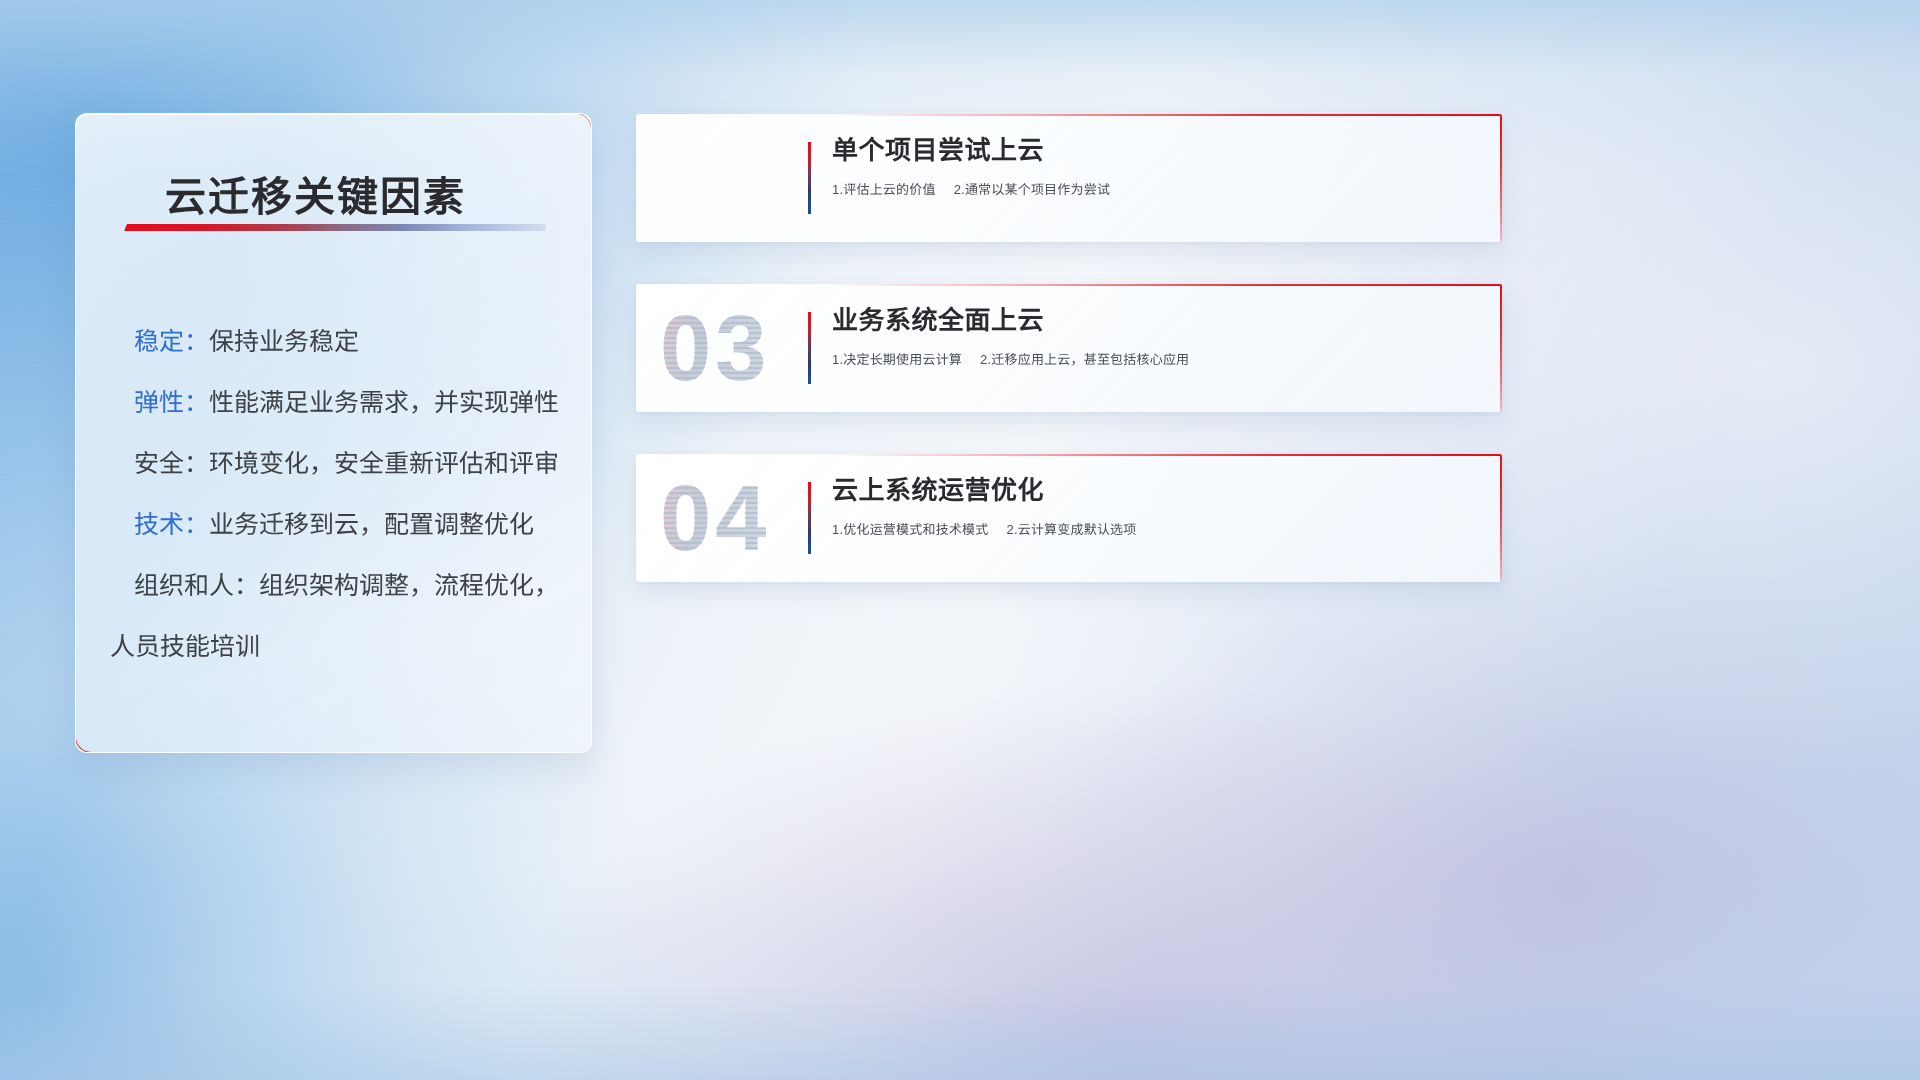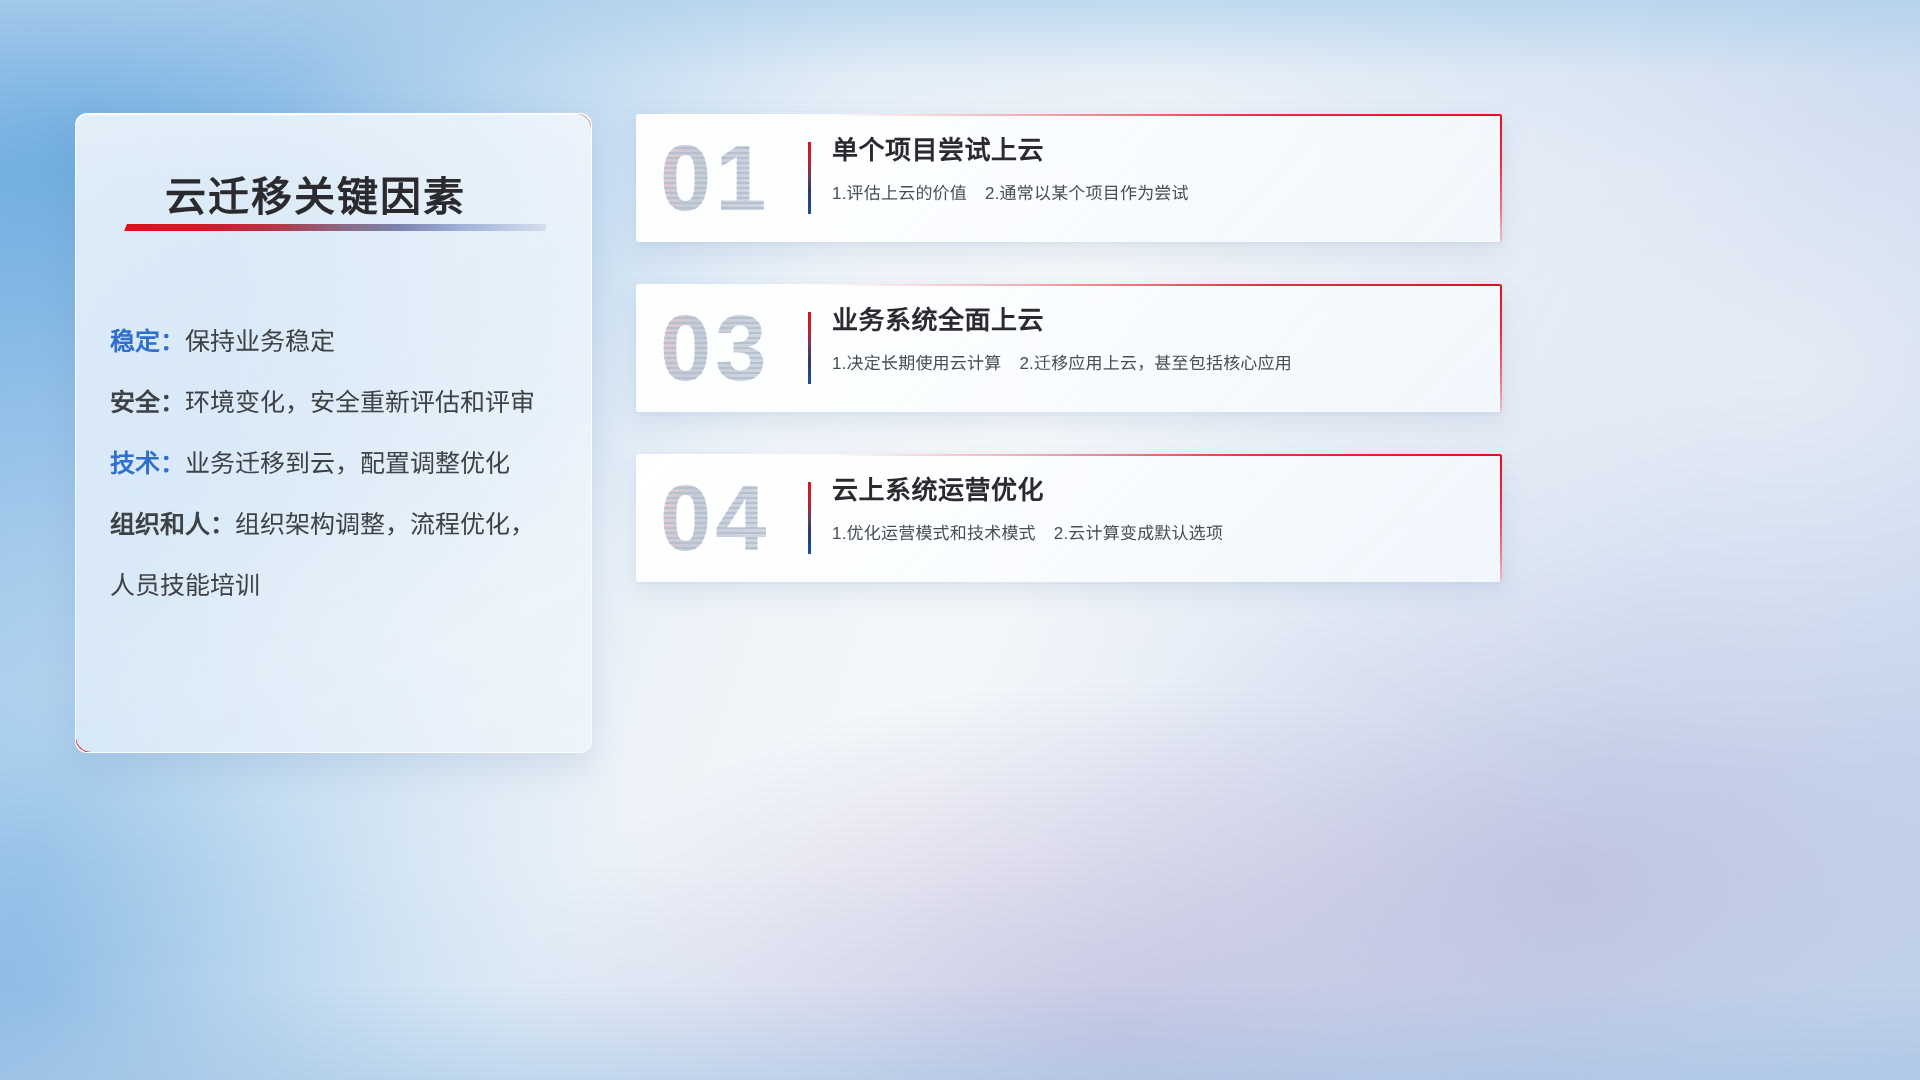--- a/index.html
+++ b/index.html
@@ -144,21 +144,21 @@
   }
 
   .factor-list{
     position:absolute; left:34px; top:197px;
     width:470px;
   }
   .factor-line{
     font-size:25px; line-height:61px; white-space:nowrap;
     color:#3e4246;
   }
-  .factor-key{ font-weight:700; }
+  .factor-key{ font-weight:400;margin-left:24px; }
   .factor-key.accent{ color:#2f6fd0; }
   .factor-key.plain{ color:#3e4246; }
   .factor-val{ color:#3e4246; }
 
   
   .cards{
     position:absolute; left:636px; top:114px;
     width:866px;
   }
   .card{
@@ -234,21 +234,21 @@
   }
 
   .card-text{ position:absolute; left:196px; top:20px; right:16px; }
   .card-title{
     font-size:26px; font-weight:700; color:#2b2b2f;
     letter-spacing:.5px; line-height:1.25;
     white-space:nowrap;
   }
   .card-desc{
     margin-top:12px;
-    font-size:17px; color:#4a4e54; letter-spacing:.2px;
+    font-size:13px; color:#4a4e54; letter-spacing:.2px;
     white-space:nowrap;
   }
   .card-desc .gap{ display:inline-block; width:18px; }
 </style>
 </head>
 <body>
 
 <div id="stage">
 
   <div class="bg-layer bg-base"></div>
@@ -269,20 +269,23 @@
       <h1 class="panel-title">云迁移关键因素</h1>
 
       <div class="title-rule"></div>
 
       <div class="factor-list">
 
         <p class="factor-line">
           <span class="factor-key accent">稳定：</span><span class="factor-val">保持业务稳定</span>
         </p>
 
+        <p class="factor-line">
+          <span class="factor-key accent">弹性：</span><span class="factor-val">性能满足业务需求，并实现弹性</span>
+        </p>
 
         <p class="factor-line">
           <span class="factor-key plain">安全：</span><span class="factor-val">环境变化，安全重新评估和评审</span>
         </p>
 
         <p class="factor-line">
           <span class="factor-key accent">技术：</span><span class="factor-val">业务迁移到云，配置调整优化</span>
         </p>
 
         <p class="factor-line">
@@ -294,21 +297,20 @@
         </p>
 
       </div>
     </section>
 
     <section class="cards">
 
       <article class="card">
         <div class="card-topline"></div>
         <div class="card-rightline"></div>
-        <div class="card-num">01</div>
         <div class="card-bar"></div>
         <div class="card-text">
           <h2 class="card-title">单个项目尝试上云</h2>
           <p class="card-desc"><span>1.评估上云的价值</span><span class="gap"></span><span>2.通常以某个项目作为尝试</span></p>
         </div>
       </article>
 
 
       <article class="card">
         <div class="card-topline"></div>

